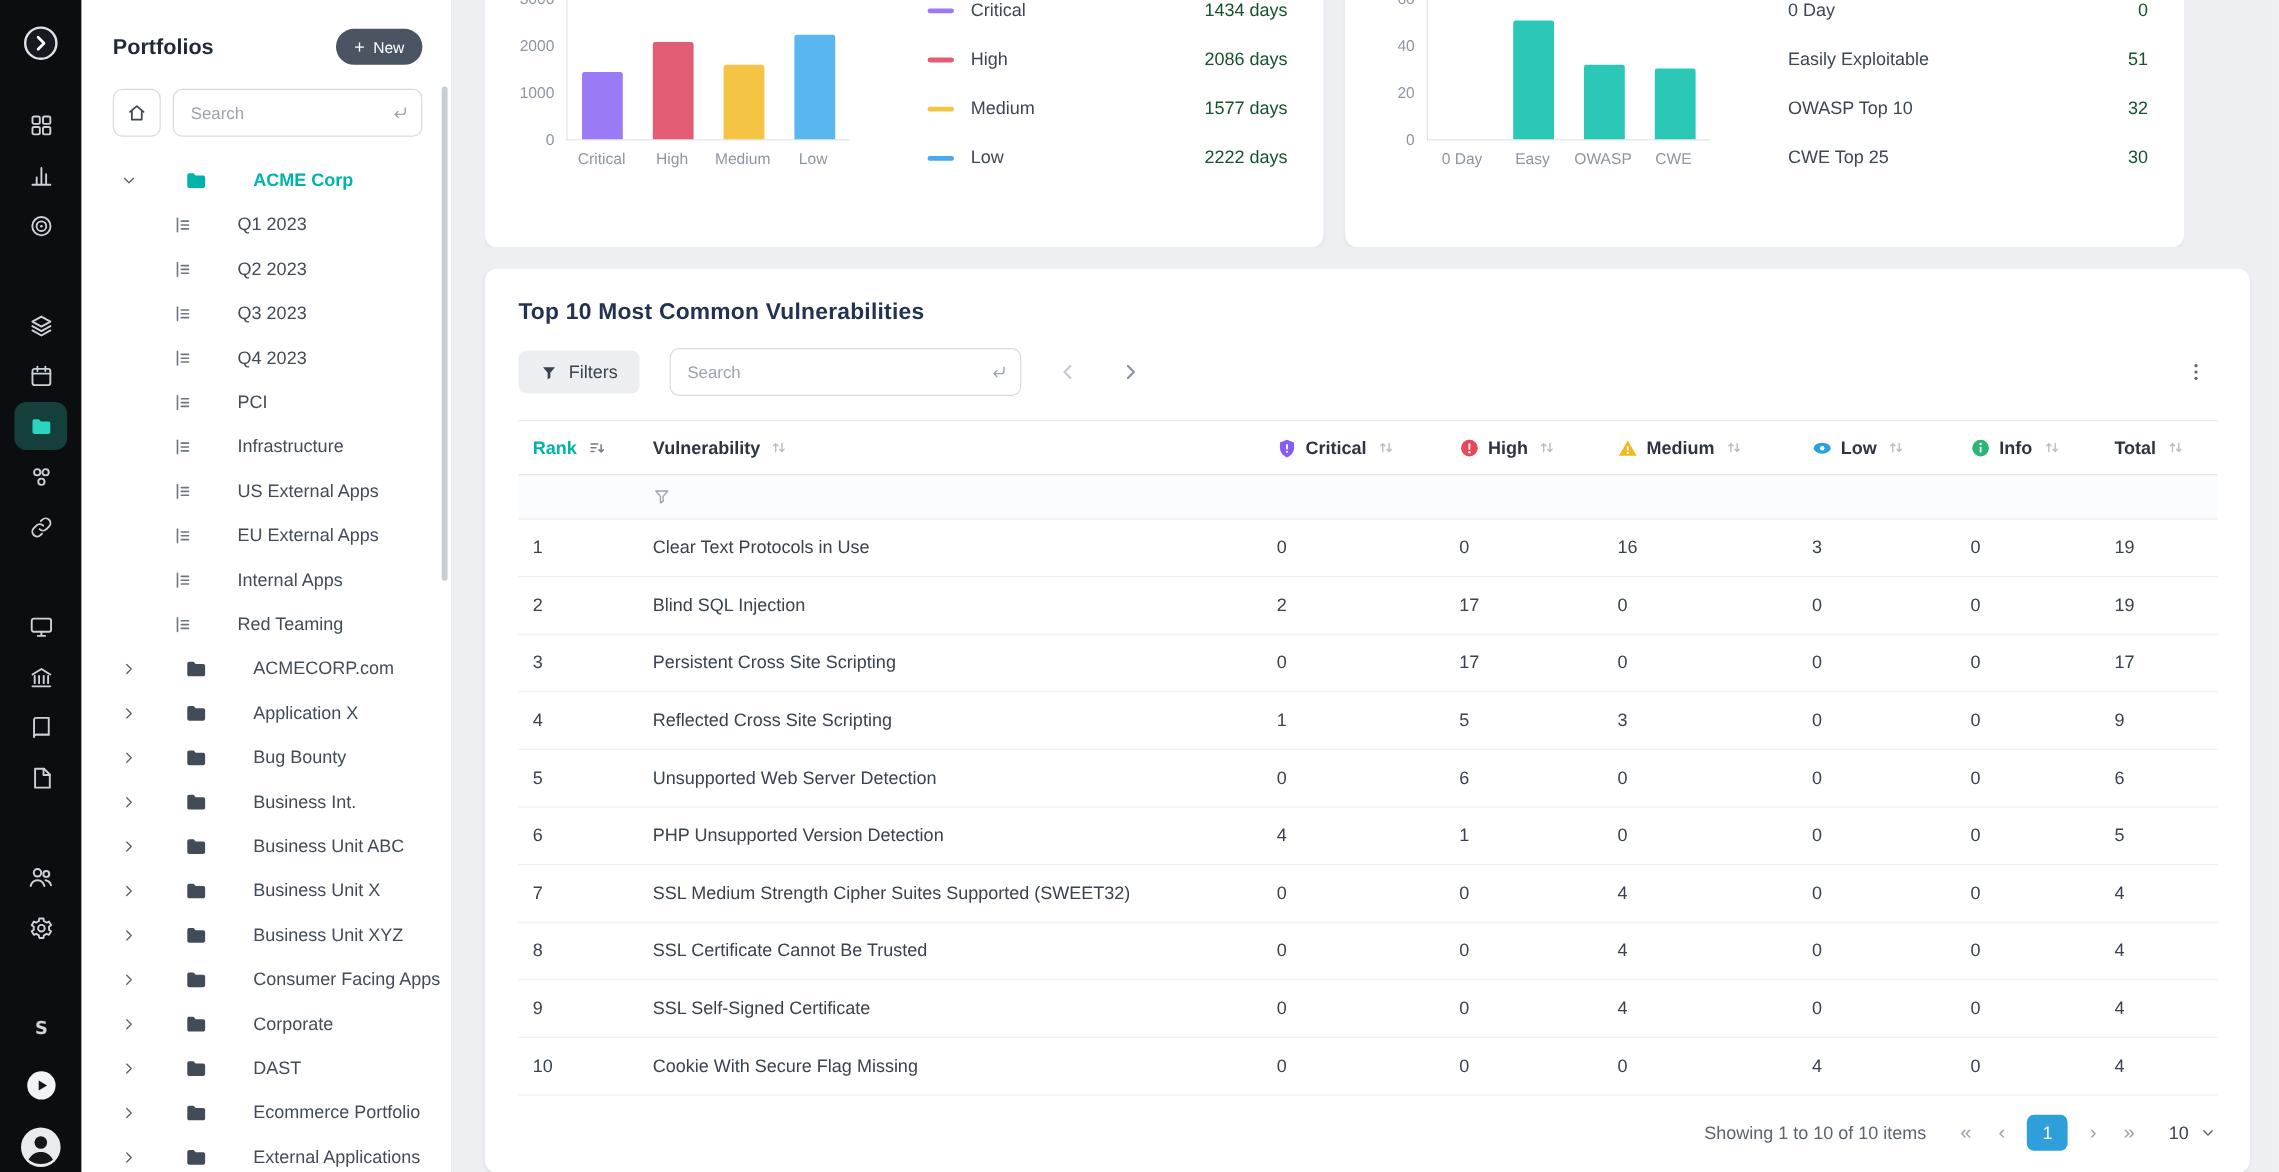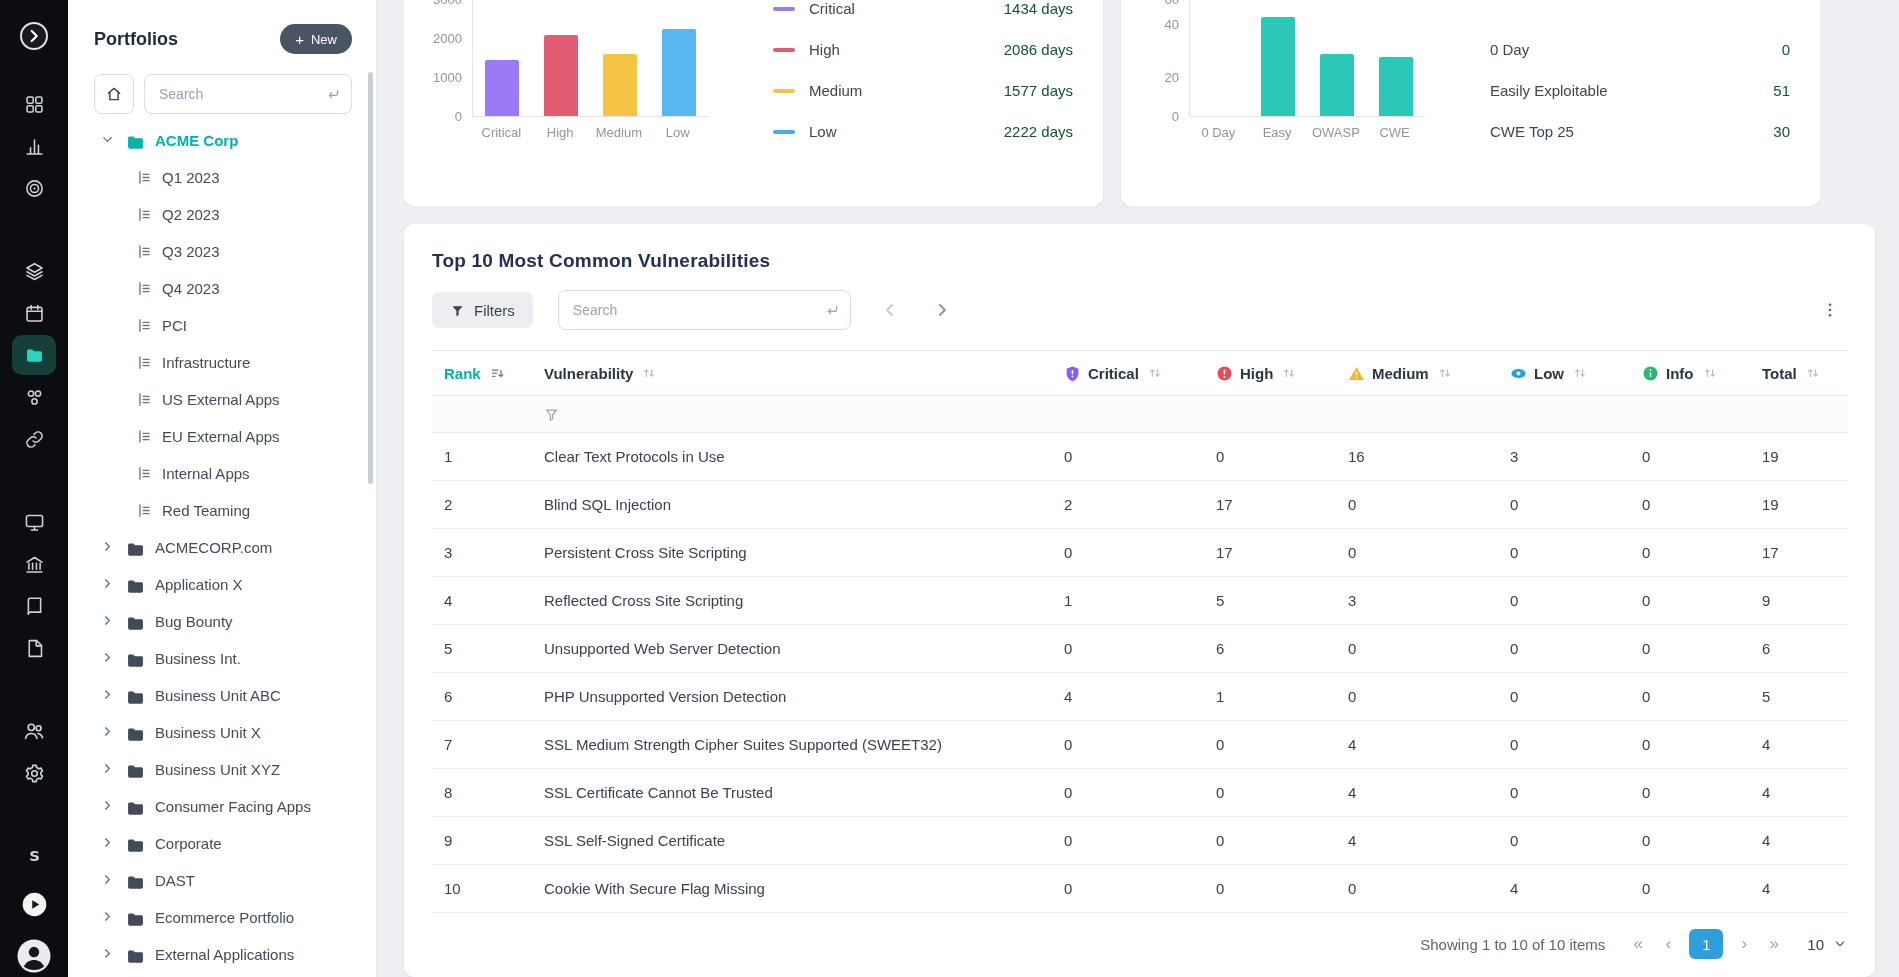--- a/index.html
+++ b/index.html
@@ -30,22 +30,22 @@
   .new-btn .plus{font-size:15px;line-height:1;}
   .sb-search{display:flex;gap:10px;padding:20px 24px 0 26px;align-items:center;}
   .home-btn{width:40px;height:40px;border:1px solid #d7dce2;background:#fff;border-radius:8px;
     display:flex;align-items:center;justify-content:center;color:#3b4450;cursor:pointer;flex-shrink:0;}
   .search-wrap{position:relative;flex:1;}
   .search-wrap input{width:100%;height:40px;border:1px solid #d7dce2;border-radius:8px;padding:0 36px 0 14px;
     font-size:14px;color:#39424e;box-sizing:border-box;font-family:inherit;background:#fff;outline:none;}
   .search-wrap input::placeholder{color:#9aa3ae;}
   .search-enter{position:absolute;right:11px;top:50%;transform:translateY(-50%);color:#9aa3ae;display:flex;}
   .tree{margin-top:18px;}
-  .tree-row{display:flex;height:37px;padding-left:32px;cursor:pointer;white-space:nowrap;}
-  .tree-row.leaf{padding-left:56px;margin-left:12px;}
+  .tree-row{display:flex;align-items:center;height:37px;padding-left:32px;cursor:pointer;white-space:nowrap;gap:28px;}
+  .tree-row.leaf{padding-left:76px;}
   .tree-row .chev{color:#5a6472;margin-right:10px;display:flex;}
   .tree-row .fold{color:#424c59;display:flex;}
   .tree-row .leafic{color:#6d7682;display:flex;}
   .tree-row .lbl{margin-left:9px;font-size:15px;color:#424c59;}
   .tree-row.selected .lbl{color:#00b3ab;font-weight:600;}
   .tree-row.selected .fold{color:#00b3ab;}
   .sb-scrollbar{position:absolute;right:3px;top:72px;width:5px;height:412px;background:#c9ced5;border-radius:3px;}
 
   
   .main{flex:1;padding:0 24px 0 27px;box-sizing:border-box;min-width:0;}
@@ -562,21 +562,21 @@
               <span class="legend-label">Low</span>
               <span class="legend-value">2222 days</span>
             </div>
           </div>
       </section>
       <section class="card chart-card">
         <div class="chart-block" id="chart1">
             <div class="ylabels">
               <div class="ytick" style="bottom:0.0px">0</div>
               <div class="ytick" style="bottom:39.0px">20</div>
-              <div class="ytick" style="bottom:92px">40</div>
+              <div class="ytick" style="bottom:78.0px">40</div>
               <div class="ytick" style="bottom:117.0px">60</div>
             </div>
             <div class="plotcol">
               <div class="plot">
                 <div class="bar" style="height:0px;background:#2cc8b7"></div>
                 <div class="bar" style="height:99px;background:#2cc8b7"></div>
                 <div class="bar" style="height:62px;background:#2cc8b7"></div>
                 <div class="bar" style="height:59px;background:#2cc8b7"></div>
               </div>
               <div class="xlabels">
@@ -588,20 +588,24 @@
             </div>
           </div>
         <div class="legend" id="stats1">
             <div class="legend-row">
               <span class="legend-label">0 Day</span>
               <span class="legend-value">0</span>
             </div>
             <div class="legend-row">
               <span class="legend-label">Easily Exploitable</span>
               <span class="legend-value">51</span>
+            </div>
+            <div class="legend-row">
+              <span class="legend-label">OWASP Top 10</span>
+              <span class="legend-value">32</span>
             </div>
             <div class="legend-row">
               <span class="legend-label">CWE Top 25</span>
               <span class="legend-value">30</span>
             </div>
           </div>
       </section>
     </div>
 
     <section class="card table-card">

